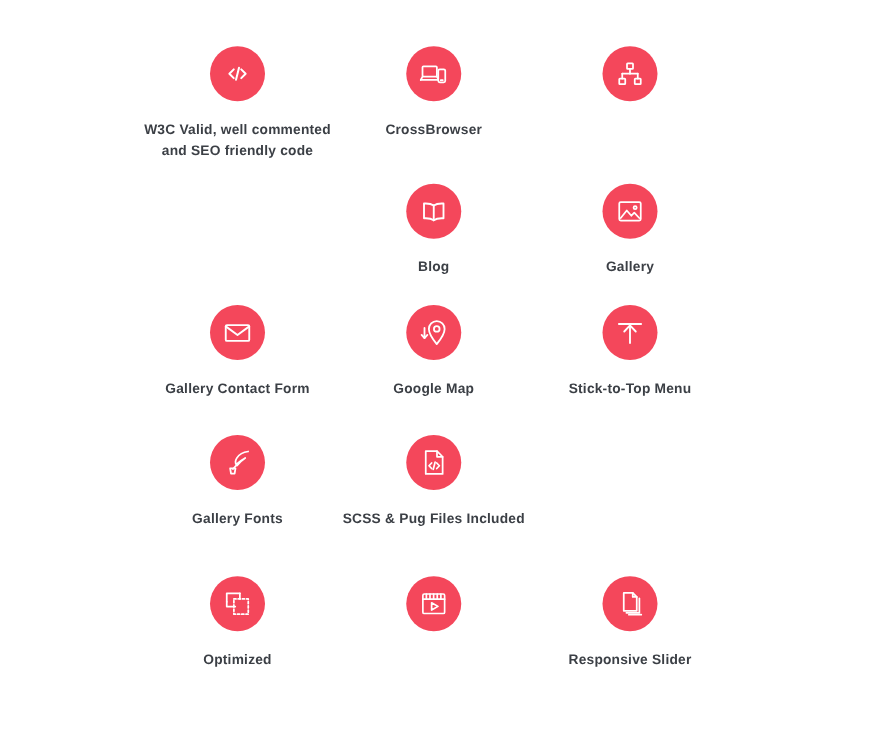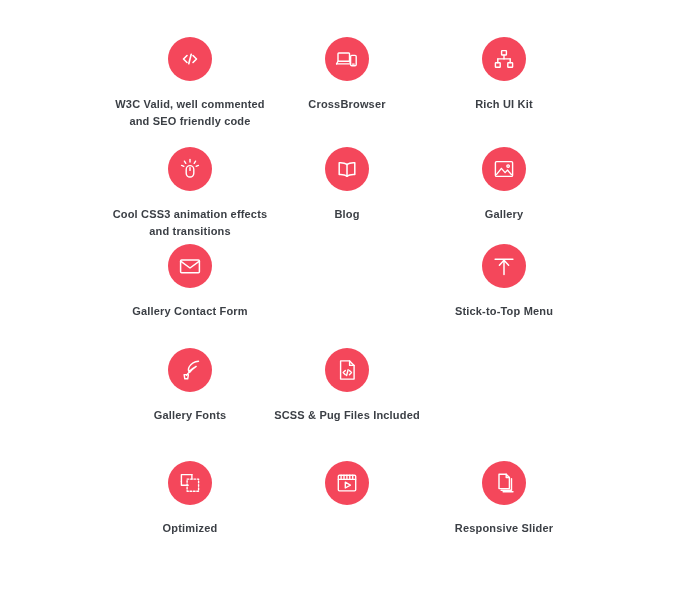--- a/index.html
+++ b/index.html
@@ -104,38 +104,22 @@
       <svg viewBox="0 0 24 24" fill="none" stroke="#ffffff" stroke-width="1.4" stroke-linecap="round" stroke-linejoin="round">
         <rect x="9.6" y="3.6" width="4.8" height="4.4" rx="0.5"></rect>
         <rect x="3.4" y="15.8" width="4.8" height="4.4" rx="0.5"></rect>
         <rect x="15.8" y="15.8" width="4.8" height="4.4" rx="0.5"></rect>
         <line x1="12" y1="8" x2="12" y2="11.9"></line>
         <line x1="5.8" y1="11.9" x2="18.2" y2="11.9"></line>
         <line x1="5.8" y1="11.9" x2="5.8" y2="15.8"></line>
         <line x1="18.2" y1="11.9" x2="18.2" y2="15.8"></line>
       </svg>
     </div>
-    <div class="feature-label">Rich UI Kit</div>
-  </div>
-
-  <div class="feature-item col-0 row-1">
-    <div class="icon-circle">
-      <svg viewBox="0 0 24 24" fill="none" stroke="#ffffff" stroke-width="1.4" stroke-linecap="round" stroke-linejoin="round">
-        <rect x="8.2" y="8.6" width="7.6" height="11.4" rx="3.8"></rect>
-        <line x1="12" y1="10.6" x2="12" y2="13.4"></line>
-        <line x1="12" y1="2.4" x2="12" y2="5.1"></line>
-        <line x1="6.4" y1="4.2" x2="7.8" y2="6.3"></line>
-        <line x1="17.6" y1="4.2" x2="16.2" y2="6.3"></line>
-        <line x1="3.6" y1="8.4" x2="5.9" y2="9.3"></line>
-        <line x1="20.4" y1="8.4" x2="18.1" y2="9.3"></line>
-      </svg>
-    </div>
-    <div class="feature-label">Cool CSS3 animation effects
-and transitions</div>
-  </div>
+  </div>
+
 
   <div class="feature-item col-1 row-1">
     <div class="icon-circle">
       <svg viewBox="0 0 24 24" fill="none" stroke="#ffffff" stroke-width="1.5" stroke-linecap="round" stroke-linejoin="round">
         <path d="M12 7.4 C10.2 6.1 7.4 5.6 4.2 5.8 V17.6 C7.4 17.4 10.2 17.9 12 19.2"></path>
         <path d="M12 7.4 C13.8 6.1 16.6 5.6 19.8 5.8 V17.6 C16.6 17.4 13.8 17.9 12 19.2"></path>
         <line x1="12" y1="7.4" x2="12" y2="19.2"></line>
       </svg>
     </div>
     <div class="feature-label">Blog</div>
@@ -155,20 +139,31 @@
   <div class="feature-item col-0 row-2">
     <div class="icon-circle">
       <svg viewBox="0 0 24 24" fill="none" stroke="#ffffff" stroke-width="1.5" stroke-linecap="round" stroke-linejoin="round">
         <rect x="2.6" y="6.1" width="18.8" height="12.6" rx="1"></rect>
         <polyline points="2.6,7.1 12,14 21.4,7.1"></polyline>
       </svg>
     </div>
     <div class="feature-label">Gallery Contact Form</div>
   </div>
 
+  <div class="feature-item col-1 row-2">
+    <div class="icon-circle">
+      <svg viewBox="0 0 24 24" fill="none" stroke="#ffffff" stroke-width="1.45" stroke-linecap="round" stroke-linejoin="round">
+        <path d="M14.4 2.9 C10.9 2.9 8.1 5.7 8.1 9.2 C8.1 13.6 14.4 21.3 14.4 21.3 C14.4 21.3 20.7 13.6 20.7 9.2 C20.7 5.7 17.9 2.9 14.4 2.9 Z"></path>
+        <circle cx="14.4" cy="9.1" r="2.25"></circle>
+        <line x1="4.6" y1="8.4" x2="4.6" y2="16.3"></line>
+        <polyline points="2.3,13.9 4.6,16.5 6.9,13.9"></polyline>
+      </svg>
+    </div>
+    <div class="feature-label">Google Map</div>
+  </div>
 
   <div class="feature-item col-2 row-2">
     <div class="icon-circle">
       <svg viewBox="0 0 24 24" fill="none" stroke="#ffffff" stroke-width="1.5" stroke-linecap="round" stroke-linejoin="round">
         <line x1="3.1" y1="5.2" x2="20.9" y2="5.2"></line>
         <line x1="12" y1="6.4" x2="12" y2="20.4"></line>
         <polyline points="7.4,11.2 12,6.3 16.6,11.2"></polyline>
       </svg>
     </div>
     <div class="feature-label">Stick-to-Top Menu</div>

